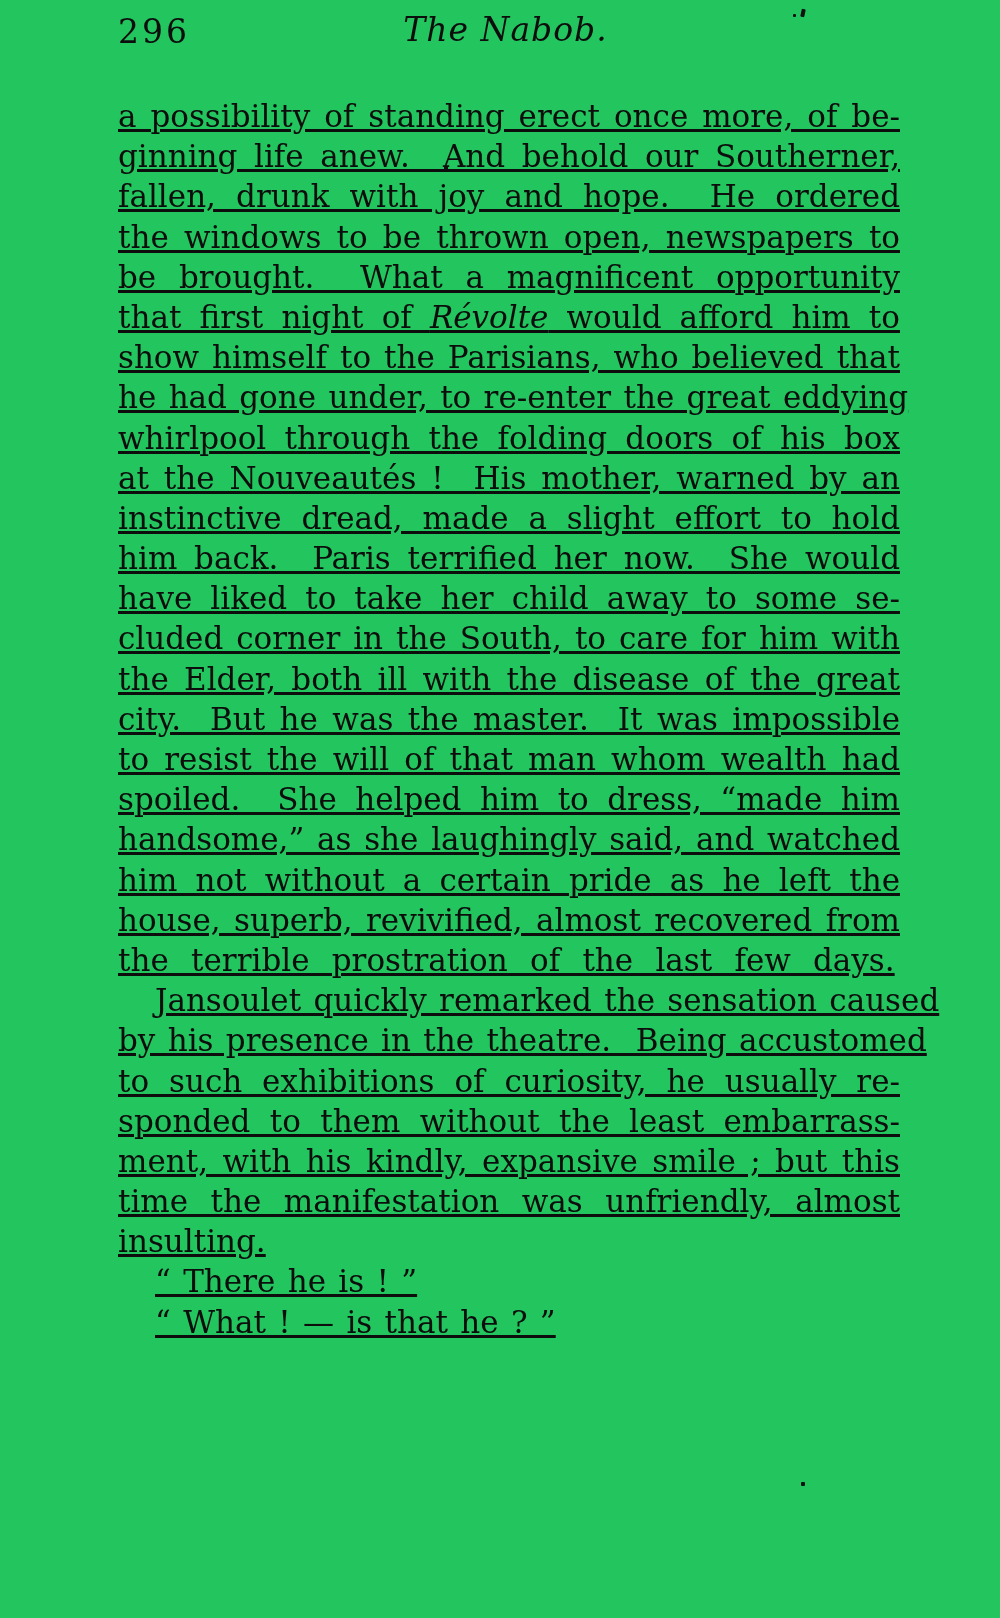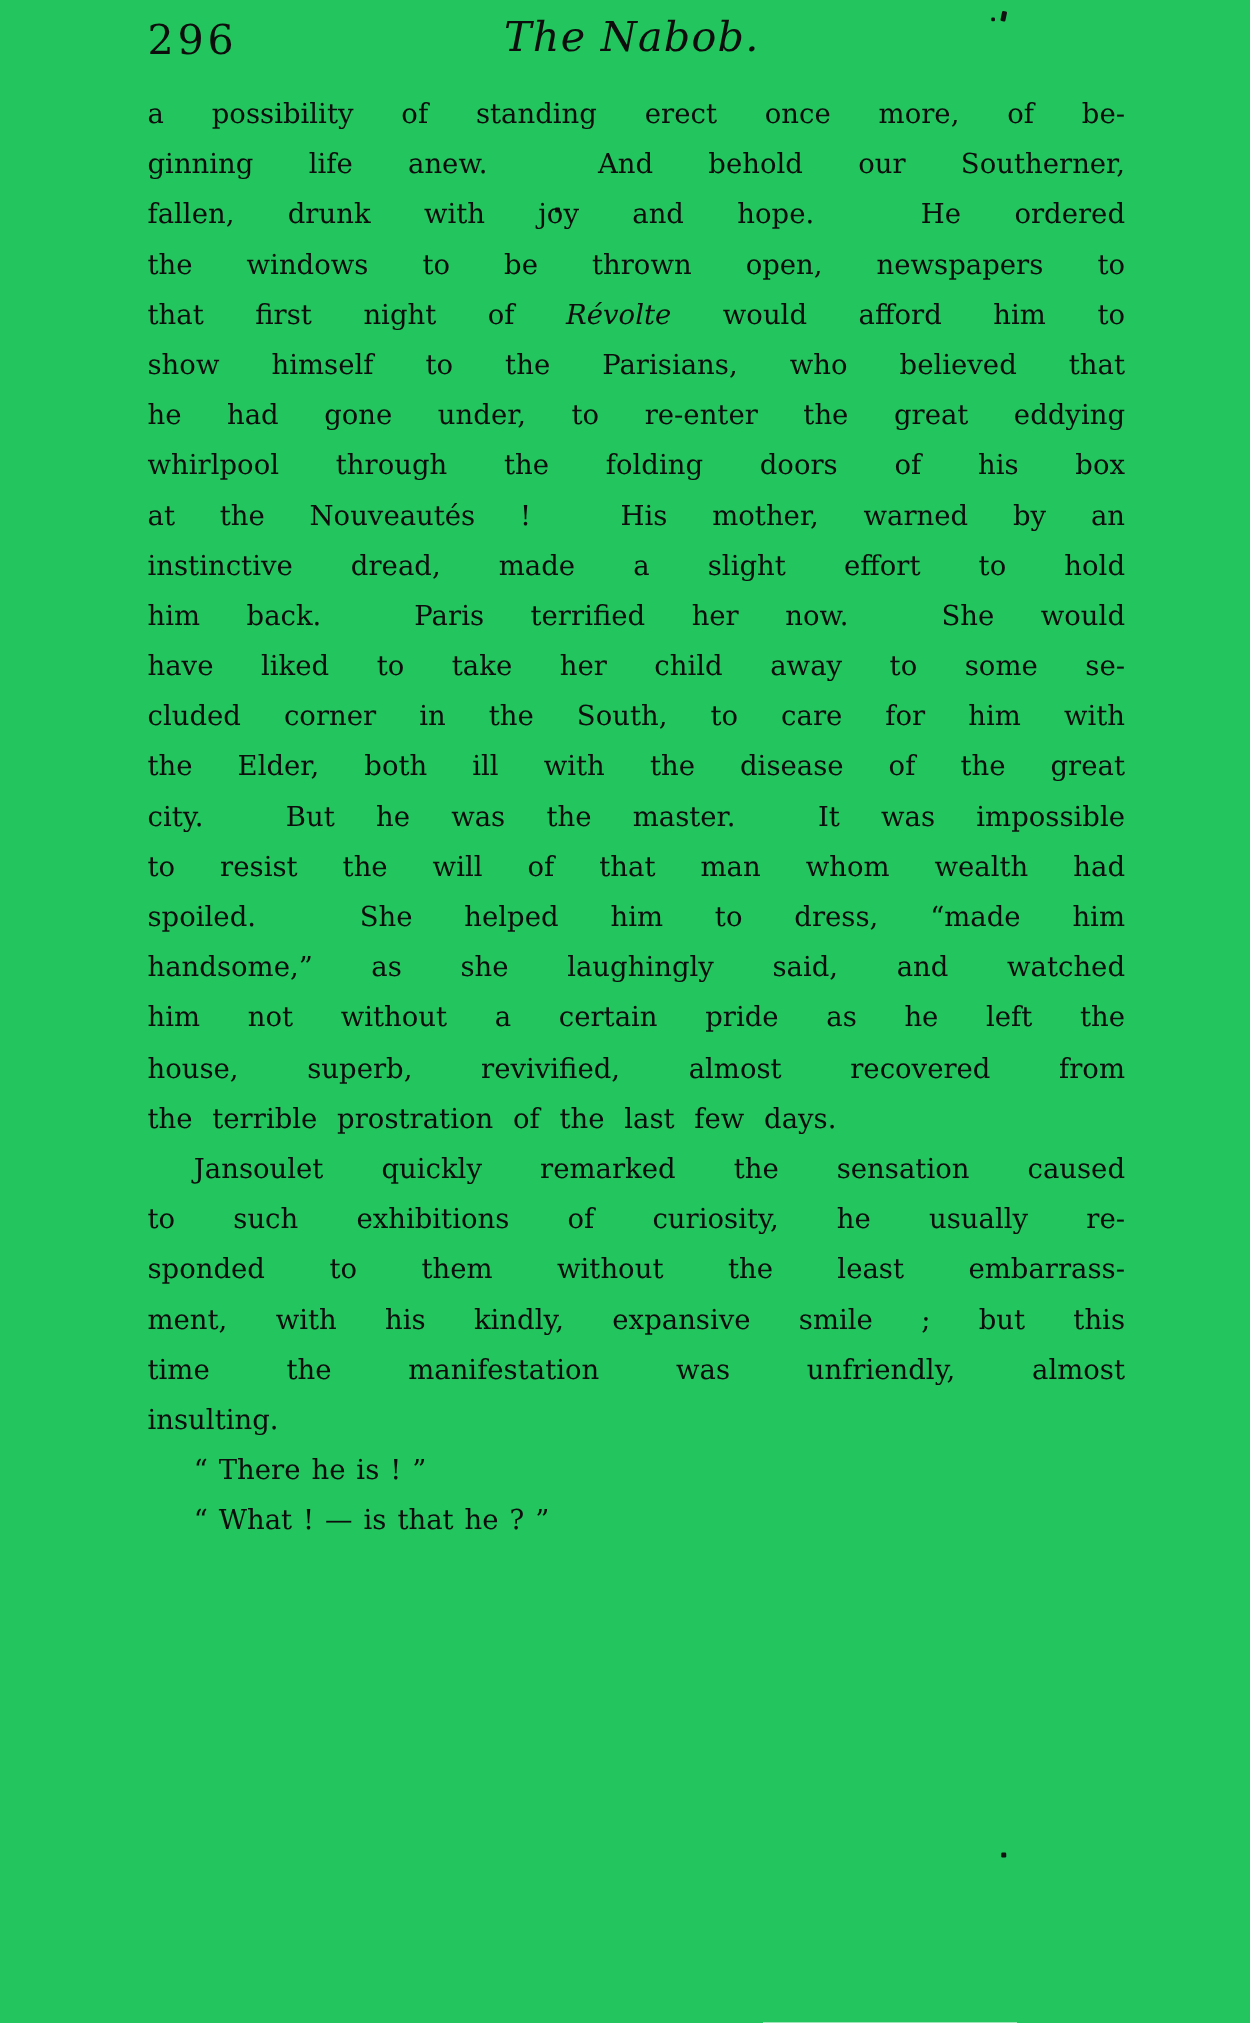--- a/index.html
+++ b/index.html
@@ -32,25 +32,26 @@
     left: 0;
     width: 100%;
     top: 2px;
     text-align: center;
     font-style: italic;
     letter-spacing: 1px;
   }
   .text-block {
     position: absolute;
     left: 118px;
-    top: 72px;
+    top: 96px;
     width: 782px;
-    font-size: 22px;
+    font-size: 31px;
     line-height: 40.2px;
     word-spacing: 0.08em;
+    text-decoration: underline;
   }
   .line {
     height: 40.2px;
     text-align: justify;
     text-align-last: justify;
     white-space: nowrap;
   }
   .line.noj {
     text-align: right;
     text-align-last: left;
@@ -81,38 +82,40 @@
   <div class="speck a1"></div>
   <div class="speck a2"></div>
   <div class="speck a3"></div>
   <div class="speck a4"></div>
 
   <main id="text-block" class="text-block">
       <div class="line"><span>a possibility of standing erect once more, of be-</span></div>
       <div class="line"><span>ginning life anew.&nbsp; And behold our Southerner,</span></div>
       <div class="line"><span>fallen, drunk with joy and hope.&nbsp; He ordered</span></div>
       <div class="line"><span>the windows to be thrown open, newspapers to</span></div>
+      <div class="line"><span>be brought.&nbsp; What a magnificent opportunity</span></div>
       <div class="line"><span>that first night of </span><span class="it">Révolte</span><span> would afford him to</span></div>
       <div class="line"><span>show himself to the Parisians, who believed that</span></div>
       <div class="line"><span>he had gone under, to re-enter the great eddying</span></div>
       <div class="line"><span>whirlpool through the folding doors of his box</span></div>
       <div class="line"><span>at the Nouveautés !&nbsp; His mother, warned by an</span></div>
       <div class="line"><span>instinctive dread, made a slight effort to hold</span></div>
       <div class="line"><span>him back.&nbsp; Paris terrified her now.&nbsp; She would</span></div>
       <div class="line"><span>have liked to take her child away to some se-</span></div>
       <div class="line"><span>cluded corner in the South, to care for him with</span></div>
       <div class="line"><span>the Elder, both ill with the disease of the great</span></div>
       <div class="line"><span>city.&nbsp; But he was the master.&nbsp; It was impossible</span></div>
       <div class="line"><span>to resist the will of that man whom wealth had</span></div>
       <div class="line"><span>spoiled.&nbsp; She helped him to dress, “made him</span></div>
       <div class="line"><span>handsome,” as she laughingly said, and watched</span></div>
       <div class="line"><span>him not without a certain pride as he left the</span></div>
       <div class="line"><span>house, superb, revivified, almost recovered from</span></div>
       <div class="line noj wide"><span>the terrible prostration of the last few days.</span></div>
       <div class="line indent"><span>Jansoulet quickly remarked the sensation caused</span></div>
+      <div class="line"><span>by his presence in the theatre.&nbsp; Being accustomed</span></div>
       <div class="line"><span>to such exhibitions of curiosity, he usually re-</span></div>
       <div class="line"><span>sponded to them without the least embarrass-</span></div>
       <div class="line"><span>ment, with his kindly, expansive smile ; but this</span></div>
       <div class="line"><span>time the manifestation was unfriendly, almost</span></div>
       <div class="line noj"><span>insulting.</span></div>
       <div class="line noj indent"><span>“&nbsp;There he is !&nbsp;”</span></div>
       <div class="line noj indent"><span>“&nbsp;What ! — is that he ?&nbsp;”</span></div>
     </main>
 
 </div>

